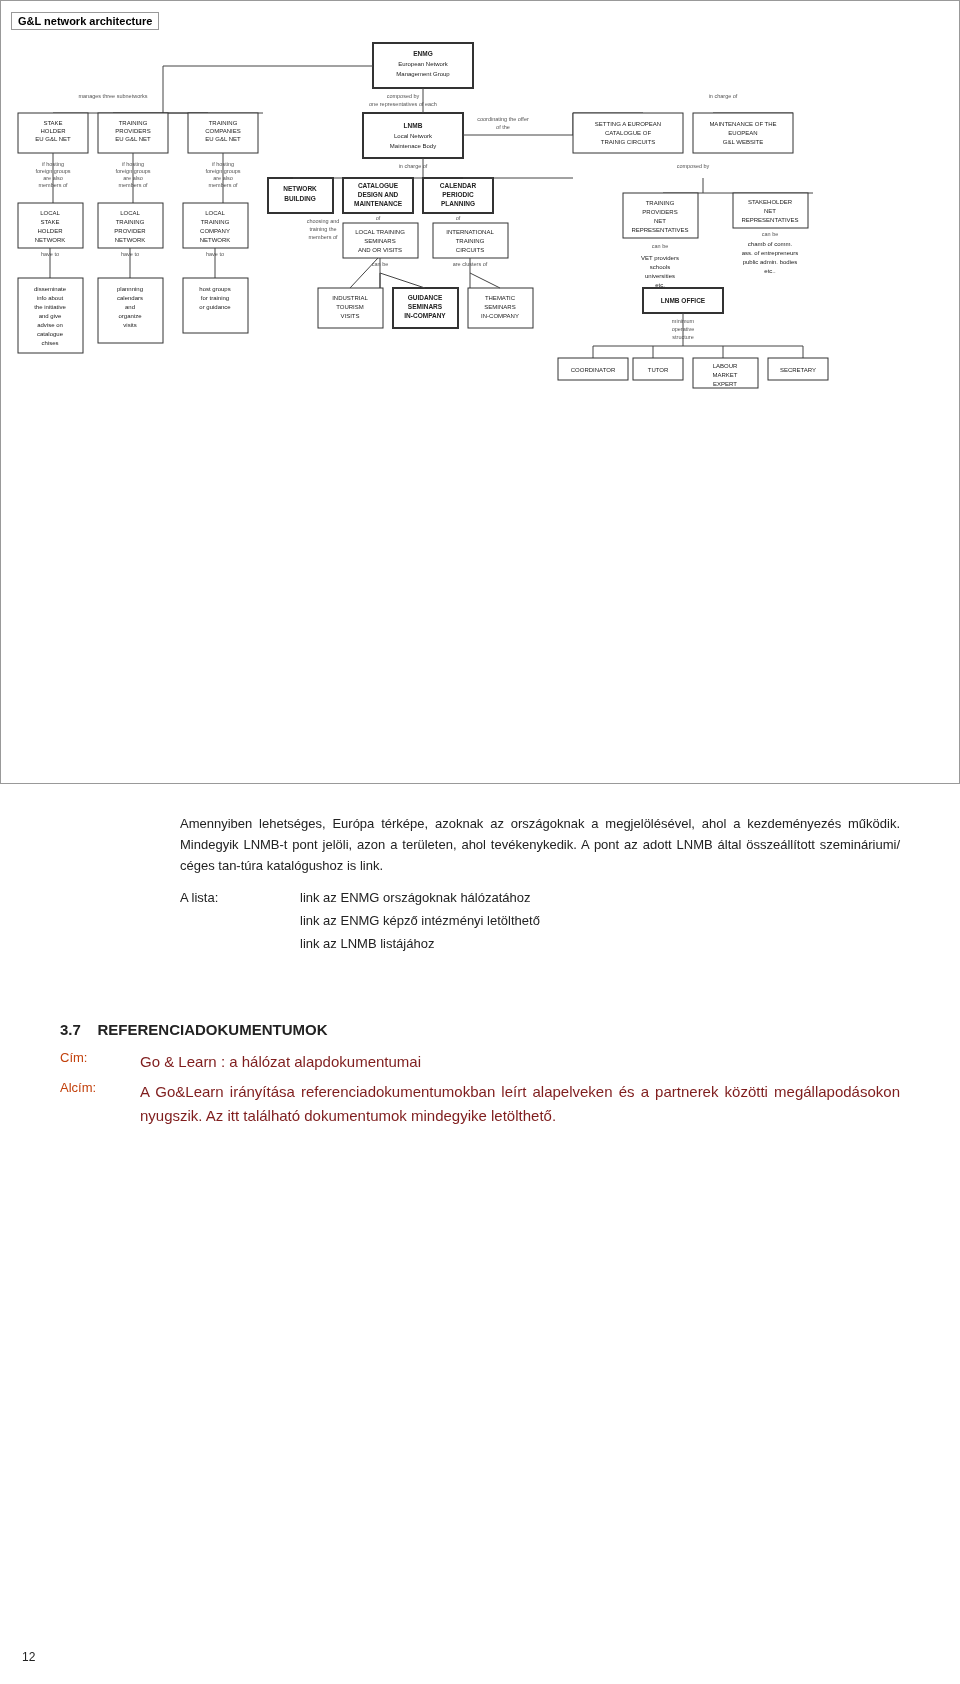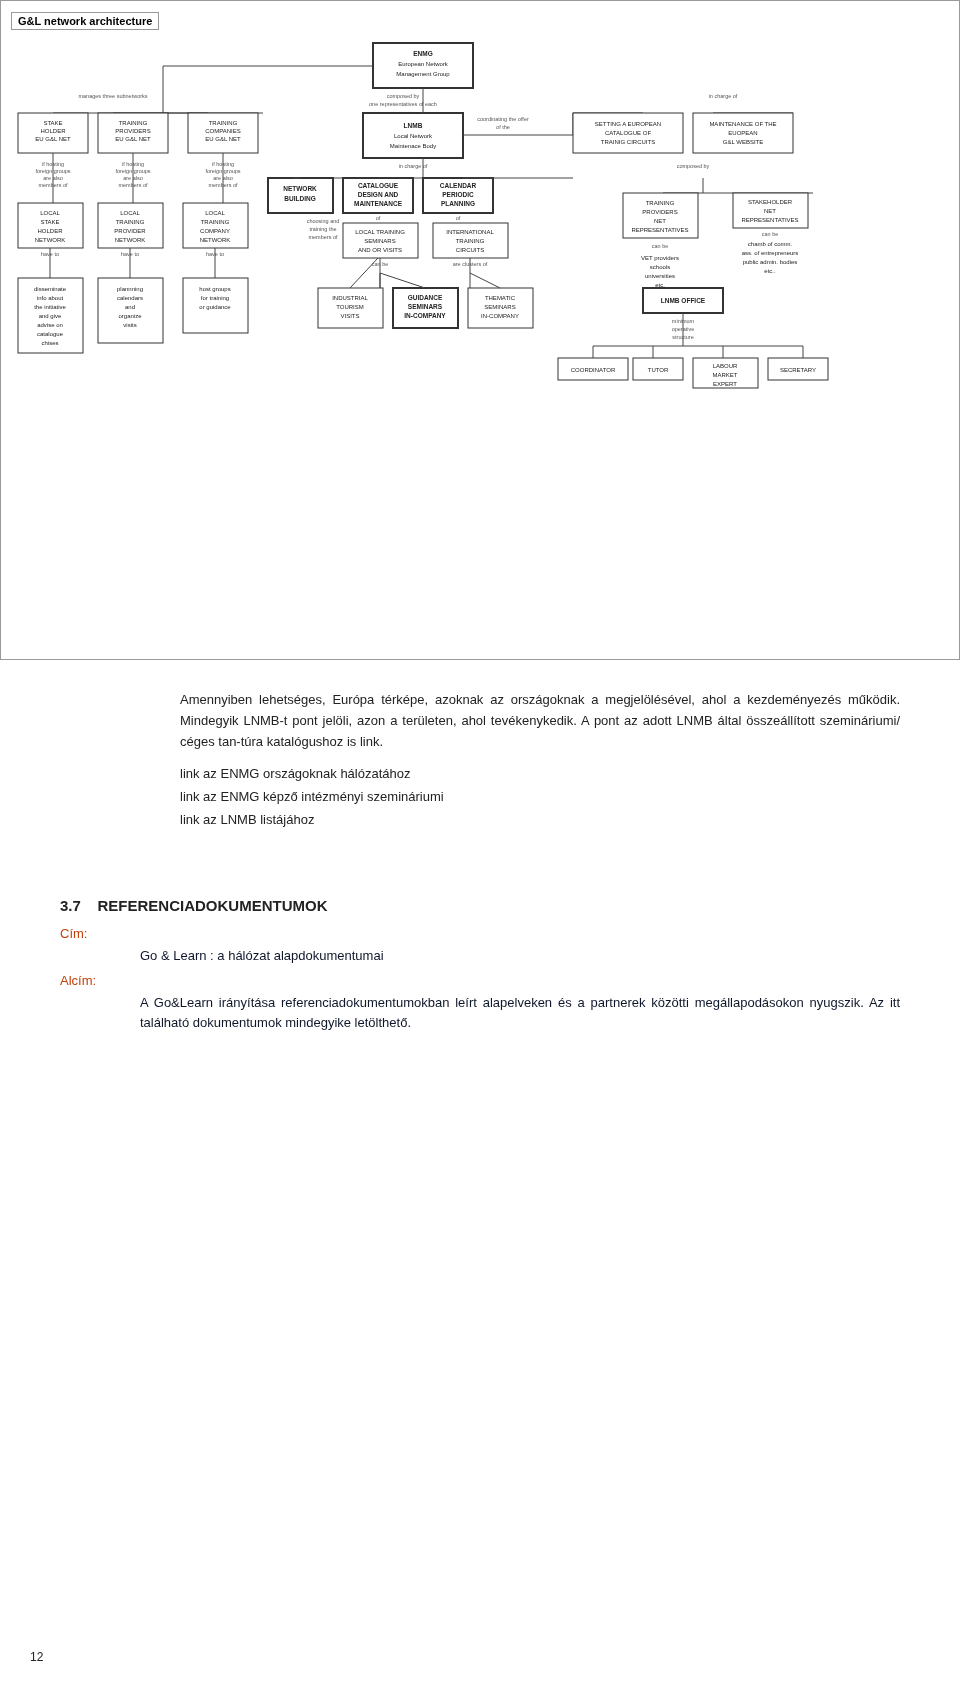--- a/index.html
+++ b/index.html
@@ -10,21 +10,21 @@
       min-height: 1684px;
       position: relative;
     }
 
     
     .diagram-section {
       width: 100%;
       padding: 10px 4px 20px 10px;
       border: 1px solid #999;
       position: relative;
-      height: 660px;
+      height: 784px;
     }
 
     .diagram-title {
       font-size: 11px;
       font-weight: bold;
       margin-bottom: 8px;
       border: 1px solid #999;
       display: inline-block;
       padding: 2px 6px;
     }
@@ -89,32 +89,31 @@
 
     .ref-label {
       min-width: 80px;
       font-size: 13px;
       font-weight: normal;
       color: #c2410c;
     }
 
     .ref-content {
       flex: 1;
-      font-size: 13px;
-      color: #0f172a;
+      font-size: 15px;
+      color: #7f1d1d;
       text-align: justify;
       line-height: 1.6;
-      margin-top: 20px;
     }
 
     
     .page-number {
       position: absolute;
       bottom: 20px;
-      left: 30px;
+      left: 22px;
       font-size: 12px;
       color: #222;
     }
 
     
     .box {
       fill: white;
       stroke: #333;
       stroke-width: 1;
     }
@@ -406,23 +405,24 @@
     <line class="line" x1="450" y1="140" x2="480" y2="140"></line>
   </svg>
 </div>
 
 <div class="text-section">
   <p class="text-paragraph">
     <span>Amennyiben lehetséges, Európa térképe, azoknak az országoknak a megjelölésével, ahol a kezdeményezés működik. Mindegyik LNMB-t pont jelöli, azon a területen, ahol tevékenykedik. A pont az adott LNMB által összeállított szemináriumi/ céges tan-túra katalógushoz is link.</span>
   </p>
 
   <div class="lista-row">
+    <div class="lista-label">A lista:</div>
     <div class="lista-content">
       <p>link az ENMG országoknak hálózatához</p>
-      <p>link az ENMG képző intézményi szemináriumi</p>
+      <p>link az ENMG képző intézményi letölthető</p>
       <p>link az LNMB listájához</p>
     </div>
   </div>
 </div>
 
 <div class="section-heading">
   <span>3.7</span>
   &nbsp;&nbsp;
   <span>REFERENCIADOKUMENTUMOK</span>
 </div>

